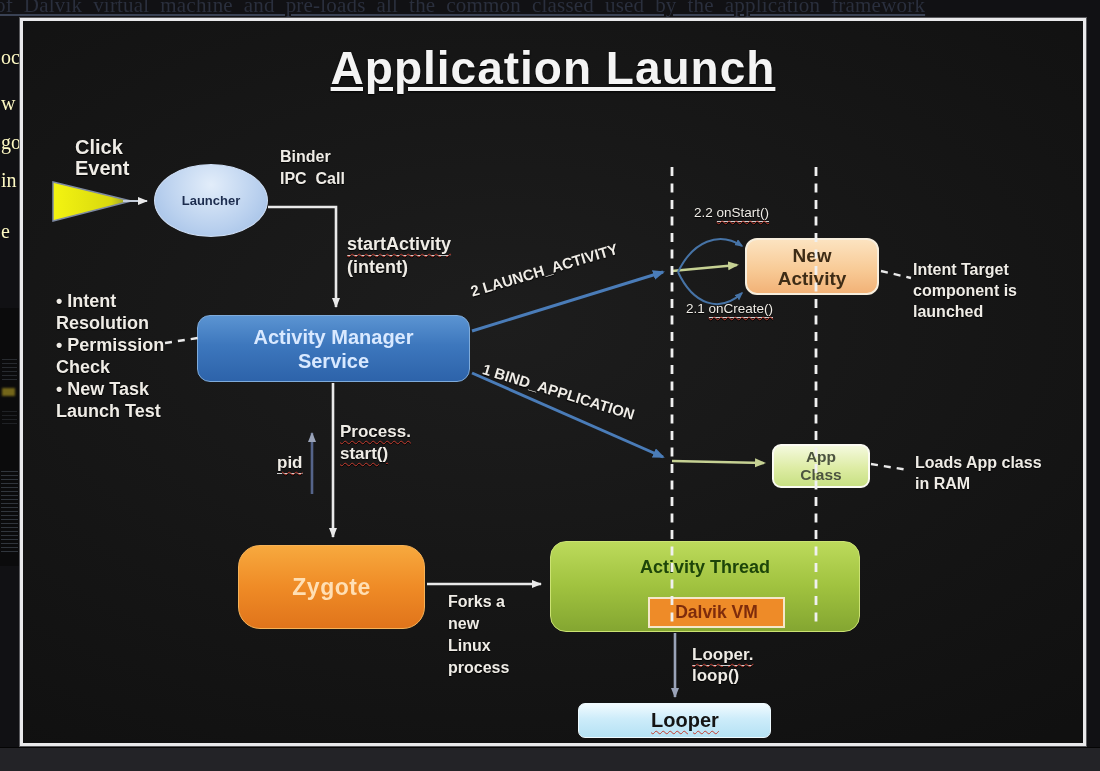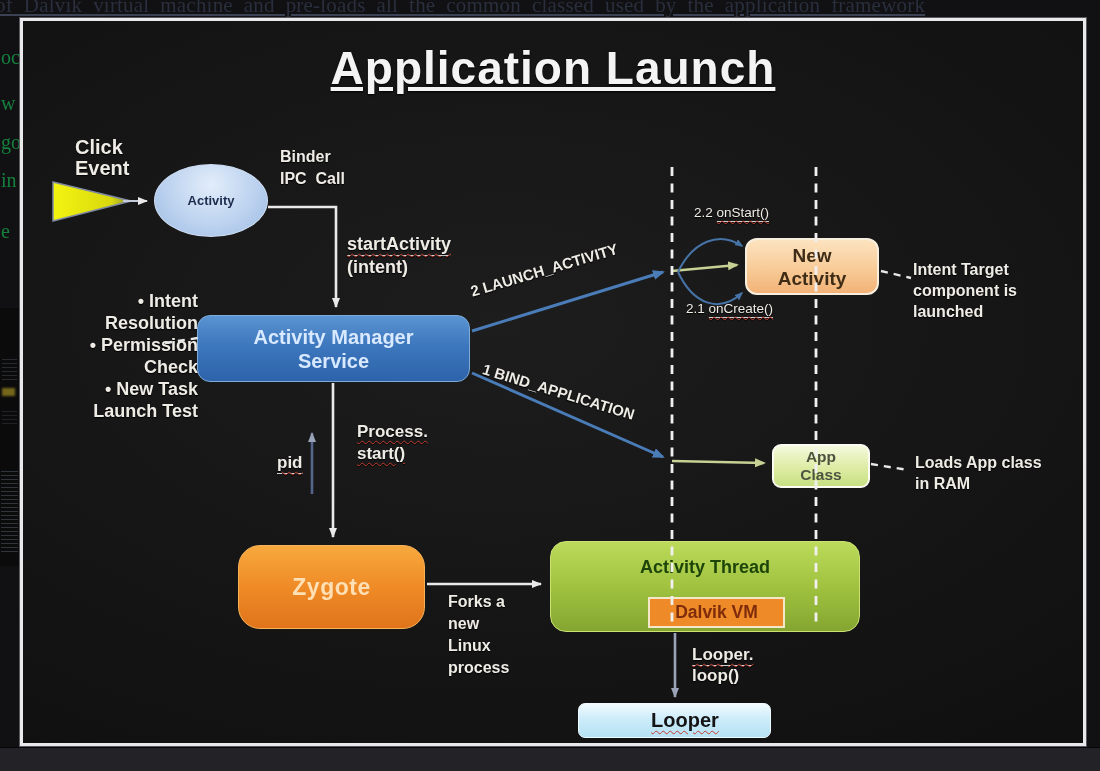--- a/index.html
+++ b/index.html
@@ -11,21 +11,21 @@
 
   
   .doc-top-text{
     position:absolute;top:-7px;left:-5px;width:1115px;
     font-family:"Liberation Serif", serif;font-size:21px;color:#2a2f3d;
     text-decoration:underline;text-decoration-color:#3a4254;
     white-space:nowrap;word-spacing:5.5px;letter-spacing:.2px;overflow:hidden;
   }
   .edge-frag{
     position:absolute;left:1px;width:18px;overflow:hidden;
-    font-family:"Liberation Serif", serif;font-size:20px;color:#15803d;
+    font-family:"Liberation Serif", serif;font-size:20px;color:#fef9c3;
   }
   .frag-0{top:46px}.frag-1{top:92px}.frag-2{top:131px}.frag-3{top:169px}.frag-4{top:220px}
   .thumb-strip{position:absolute;left:0;top:308px;width:19px;height:258px;background:#0b0b0c;}
   .thumb-lines-a{position:absolute;left:2px;top:48px;width:15px;height:26px;
     background:repeating-linear-gradient(#0b0b0c 0 3px,#3e434b 3px 4px);opacity:.55;}
   .thumb-blob{position:absolute;left:2px;top:80px;width:13px;height:8px;background:#8f7d1e;filter:blur(1.2px);opacity:.8;}
   .thumb-lines-b{position:absolute;left:2px;top:100px;width:15px;height:18px;
     background:repeating-linear-gradient(#0b0b0c 0 3px,#3e434b 3px 4px);opacity:.4;}
   .thumb-lines-c{position:absolute;left:1px;top:160px;width:17px;height:84px;
     background:repeating-linear-gradient(#0b0b0c 0 3px,#49515c 3px 4px);opacity:.6;}
@@ -42,28 +42,28 @@
     position:absolute;left:0;top:20px;width:100%;text-align:center;
     font-size:46px;font-weight:bold;color:#f4f4f4;letter-spacing:1px;
     text-shadow:0 1px 2px #000;
     text-decoration:underline;
   }
 
   .lbl{position:absolute;color:#efece6;font-weight:bold;text-shadow:0 1px 1px #000;}
   .click-event{left:52px;top:116px;width:82px;font-size:20px;line-height:21px;}
   .binder{left:257px;top:125px;font-size:16px;line-height:22px;white-space:pre;}
   .start-activity{left:324px;top:212px;font-size:18px;line-height:23px;}
-  .bullets{left:33px;top:269px;width:142px;font-size:18px;line-height:22px;text-align:right;}
+  .bullets{left:33px;top:269px;width:142px;font-size:18px;line-height:22px;}
   .launch-lbl{left:448px;top:262px;width:182px;font-size:15px;transform:rotate(-16.5deg);transform-origin:left center;white-space:nowrap;}
   .bind-lbl{left:460px;top:339px;width:182px;font-size:15px;transform:rotate(17deg);transform-origin:left center;white-space:nowrap;}
   .onstart{left:671px;top:184px;font-size:13.5px;font-weight:normal;}
   .oncreate{left:663px;top:280px;font-size:13.5px;font-weight:normal;}
   .intent-target{left:890px;top:238px;width:120px;font-size:16px;line-height:21px;}
   .loads-app{left:892px;top:431px;width:140px;font-size:16px;line-height:21px;}
-  .process-start{left:334px;top:400px;font-size:17px;line-height:22px;}
+  .process-start{left:317px;top:400px;font-size:17px;line-height:22px;}
   .pid{left:254px;top:432px;font-size:17px;}
   .forks{left:425px;top:570px;width:74px;font-size:16px;line-height:22px;}
   .looper-loop{left:669px;top:623px;font-size:17px;line-height:21px;}
 
   
   .sp{
     text-decoration:underline;text-decoration-style:wavy;
     text-decoration-color:#c23b2e;text-decoration-thickness:1px;text-underline-offset:3px;
   }
   .sp-w{border-bottom:1px solid rgba(240,240,240,.85);padding-bottom:1px;}
@@ -172,21 +172,21 @@
     <span class="sp sp-w">pid</span>
   </div>
 
   <div class="lbl forks">Forks a new Linux process</div>
 
   <div class="lbl looper-loop">
     <span class="sp sp-w">Looper.</span><br>
     <span>loop()</span>
   </div>
 
-  <div class="node launcher">Activity</div>
+  <div class="node launcher">Launcher</div>
   <div class="node ams">Activity Manager Service</div>
   <div class="node zygote">Zygote</div>
   <div class="node new-activity">New Activity</div>
   <div class="node app-class">App Class</div>
   <div class="node activity-thread">
     <div class="activity-thread-label">Activity Thread</div>
     <div class="dalvik">Dalvik VM</div>
   </div>
   <div class="node looper">
     <span class="sp">Looper</span>

